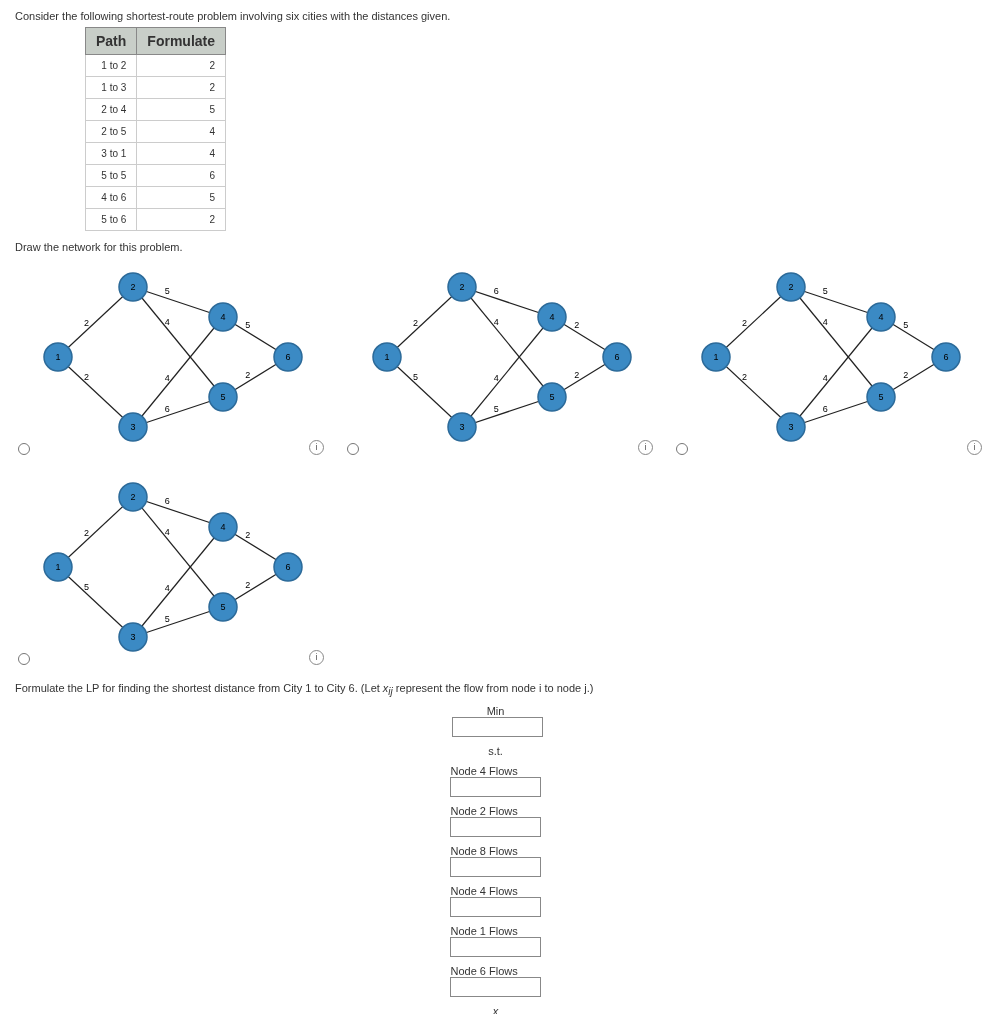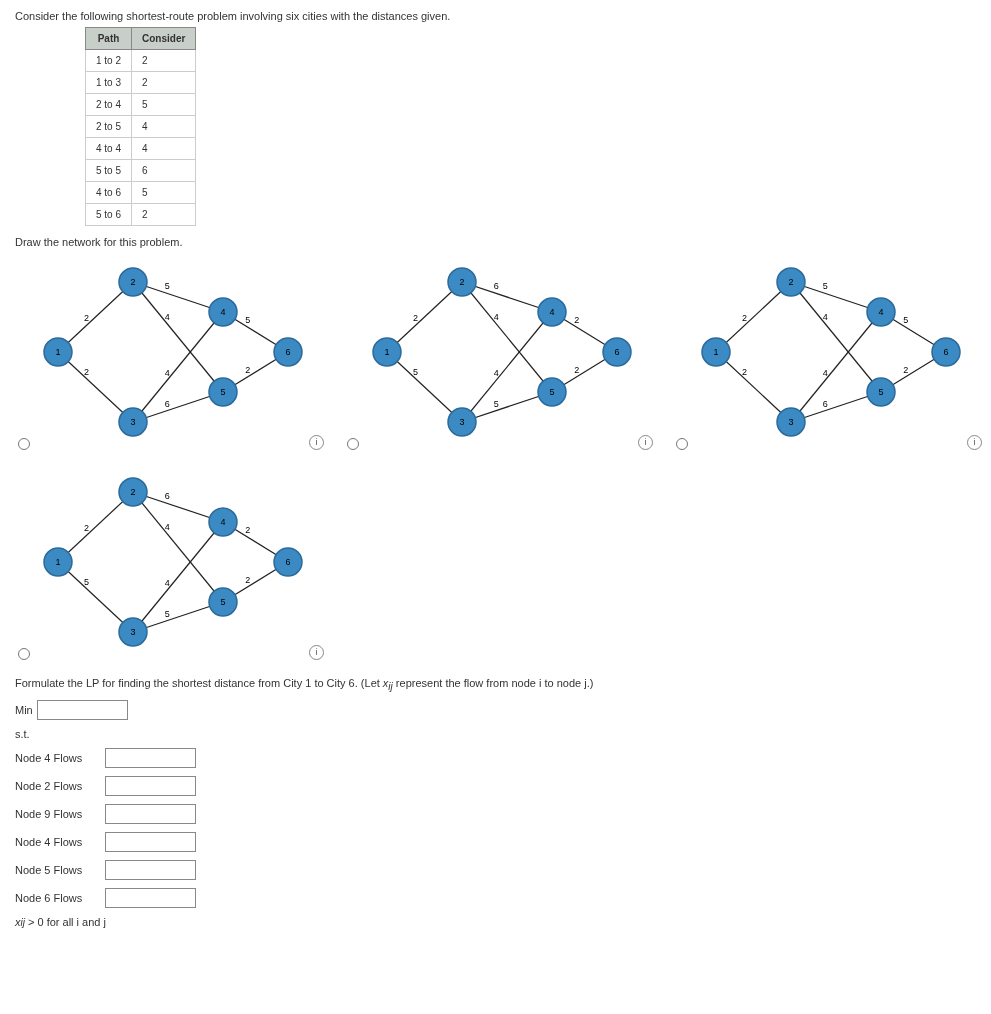--- a/index.html
+++ b/index.html
@@ -13,26 +13,26 @@
   .problem-text { font-size: 11px; }
   .distance-table {
     border-collapse: collapse;
     margin: 5px 0 10px 70px;
   }
   .distance-table th {
     background: #c8cec8;
     border: 1px solid #888;
     padding: 5px 10px;
     font-weight: bold;
-    font-size: 10px;
+    font-size: 14px;
   }
   .distance-table td {
     border: 1px solid #ccc;
     padding: 5px 10px;
-    text-align: left;
+    text-align: right;
     font-size: 10px;
   }
   .section-text { font-size: 11px; margin: 4px 0; }
   .options-row {
     display: flex;
     align-items: center;
     margin-bottom: 10px;
   }
   .option-block {
     display: flex;
@@ -85,20 +85,21 @@
     color: #555;
     margin-left: 6px;
     margin-bottom: 2px;
   }
   .lp-section { margin-top: 15px; }
   .lp-row {
     display: flex;
     align-items: center;
     margin: 8px 0;
     font-size: 11px;
+    flex-direction: column;
   }
   .lp-label { width: 90px; }
   .lp-input {
     border: 1px solid #888;
     width: 85px;
     height: 18px;
     padding: 0 2px;
     font-size: 11px;
   }
   .lp-min-input {
@@ -114,42 +115,42 @@
 </style>
 </head>
 <body>
 
 <div class="problem-text">Consider the following shortest-route problem involving six cities with the distances given.</div>
 
 <table class="distance-table">
   <thead>
     <tr>
       <th>Path</th>
-      <th>Consider</th>
+      <th>Formulate</th>
     </tr>
   </thead>
   <tbody id="dist-table-body">
       <tr>
         <td>1 to 2</td>
         <td>2</td>
       </tr>
       <tr>
         <td>1 to 3</td>
         <td>2</td>
       </tr>
       <tr>
         <td>2 to 4</td>
         <td>5</td>
       </tr>
       <tr>
         <td>2 to 5</td>
         <td>4</td>
       </tr>
       <tr>
-        <td>4 to 4</td>
+        <td>3 to 1</td>
         <td>4</td>
       </tr>
       <tr>
         <td>5 to 5</td>
         <td>6</td>
       </tr>
       <tr>
         <td>4 to 6</td>
         <td>5</td>
       </tr>
@@ -337,29 +338,29 @@
   <div id="lp-rows">
       <div class="lp-row">
         <div class="lp-label">Node 4 Flows</div>
         <input type="text" class="lp-input" style="">
       </div>
       <div class="lp-row">
         <div class="lp-label">Node 2 Flows</div>
         <input type="text" class="lp-input" style="">
       </div>
       <div class="lp-row">
-        <div class="lp-label">Node 9 Flows</div>
+        <div class="lp-label">Node 8 Flows</div>
         <input type="text" class="lp-input" style="">
       </div>
       <div class="lp-row">
         <div class="lp-label">Node 4 Flows</div>
         <input type="text" class="lp-input" style="">
       </div>
       <div class="lp-row">
-        <div class="lp-label">Node 5 Flows</div>
+        <div class="lp-label">Node 1 Flows</div>
         <input type="text" class="lp-input" style="">
       </div>
       <div class="lp-row">
         <div class="lp-label">Node 6 Flows</div>
         <input type="text" class="lp-input" style="">
       </div>
     </div>
 
   <div class="lp-row">
     <span class="italic">x</span>

